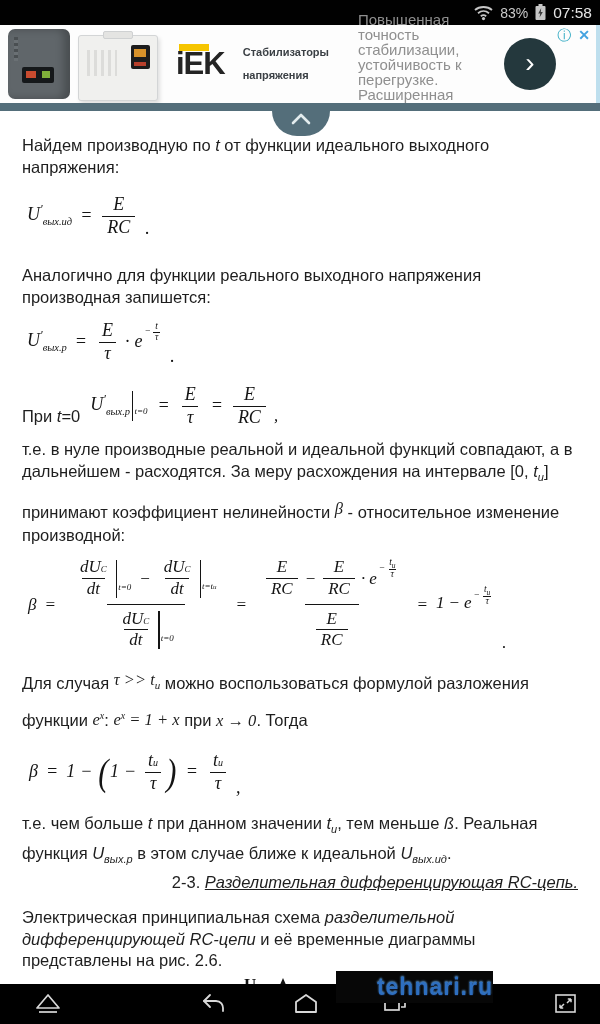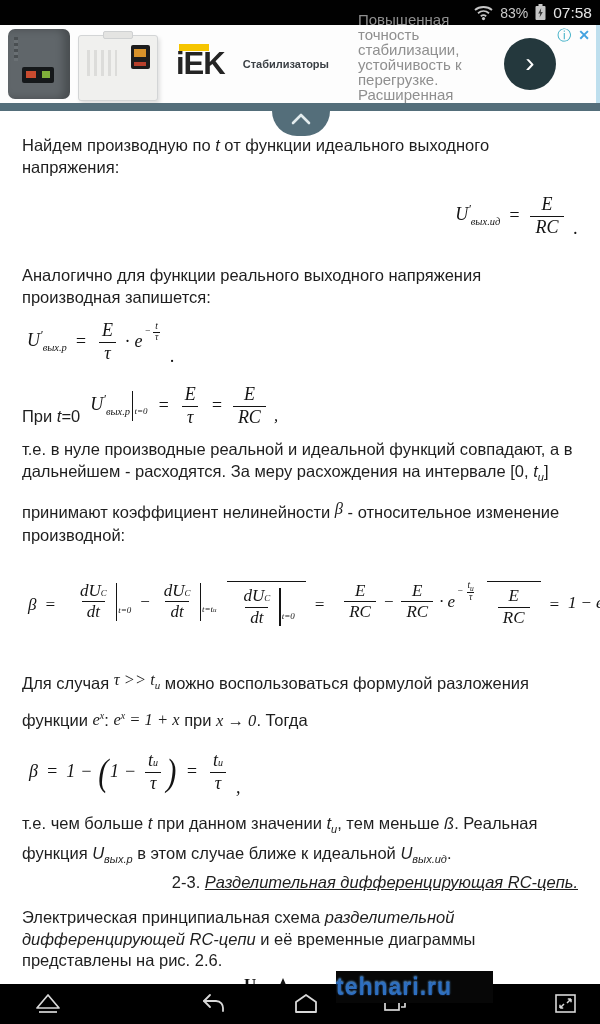--- a/index.html
+++ b/index.html
@@ -69,37 +69,37 @@
   .exp .frac .den{padding:0 2px;line-height:1;border-top:1px solid #141414;}
   .exp .esub{font-size:7.5px;vertical-align:sub;}
   .ebar{display:inline-flex;align-items:flex-end;margin:0 2px;}
   .ebar .line{display:inline-block;width:1.4px;background:#141414;}
   .ebar .bsub{font-size:9px;font-style:italic;margin:0 0 -1px 1px;}
   .fperiod{align-self:flex-end;margin:0 0 1px 8px;}
   .fcomma{align-self:flex-end;margin:0 0 3px 6px;}
   .bnum,.bden{display:flex;align-items:center;justify-content:center;}
   .bnum{padding:0 9px 5px;}
   .bden{border-top:1.4px solid #141414;padding:5px 9px 0;}
-  .bigfrac{display:inline-flex;flex-direction:row;align-items:center;}
+  .bigfrac{display:inline-flex;flex-direction:column;align-items:center;}
   .paren{font-size:38px;font-weight:300;line-height:1;transform:scaleX(.8);}
   .imath{font-family:"Liberation Serif",serif;font-style:italic;}
   .raised{position:relative;top:-4px;}
   .tail{white-space:nowrap;}
 
   .h23{font-size:16.5px;}
   .h23 .h23-title{font-style:italic;text-decoration:underline;}
 
   
   .diagram{position:relative;height:108px;margin-top:3px;}
   .dlabel{position:absolute;font-family:"Liberation Serif",serif;font-weight:bold;color:#111;font-size:17px;line-height:1;text-align:center;}
   .dlabel .dsub{font-size:11px;vertical-align:sub;}
 
   
   .watermark{position:absolute;left:336px;top:971px;width:157px;height:32px;background:#070707;z-index:20;
-     display:flex;align-items:center;justify-content:flex-start;}
+     display:flex;align-items:center;justify-content:flex-end;}
   .watermark span{font-size:23px;font-weight:bold;letter-spacing:1px;color:#2e6fc0;
      text-shadow:0 1px 0 #0a1428,0 -1px 2px #5b9bd8;}
 
   
   .navbar{position:absolute;left:0;right:0;bottom:0;height:40px;background:#000;z-index:10;}
   .nav-btn{position:absolute;top:7px;width:34px;height:26px;display:flex;align-items:center;justify-content:center;cursor:pointer;}
 </style>
 </head>
 <body>
 
@@ -140,20 +140,21 @@
           <em></em>
         </span>
     </div>
   </div>
   <div class="ad-logo">
     <i class="ybar"></i>
     <span>iEK</span>
   </div>
   <div class="ad-title">
     <div>Стабилизаторы</div>
+    <div>напряжения</div>
   </div>
   <div class="ad-desc">Повышенная точность стабилизации, устойчивость к перегрузке. Расширенная гарантия</div>
   <div class="ad-cta">
     <span>›</span>
   </div>
   <div class="ad-ctl">
     <span class="ad-info">ⓘ</span>
     <span class="ad-close">✕</span>
   </div>
   <div class="ad-edge"></div>
@@ -164,21 +165,21 @@
   <svg width="24" height="14" viewBox="0 0 24 14">
     <polyline points="4,11 12,3 20,11" fill="none" stroke="#e3ecee" stroke-width="2.6" stroke-linecap="round" stroke-linejoin="round"></polyline>
   </svg>
 </div>
 <div class="fragment">вых.р</div>
 
 <div class="content">
 
   <p style="margin-top:24px;"><span>Найдем производную по </span><span class="it">t</span><span> от функции идеального выходного напряжения:</span></p>
 
-  <div class="formula fm" style="margin-top:14px;margin-left:5px;height:48px;justify-content:flex-end;">
+  <div class="formula fm" style="margin-top:14px;margin-left:5px;height:48px;">
     <span class="lhs"><span>U</span><span class="fprime">′</span><span class="lsub">вых.ид</span></span>
     <span class="feq">=</span>
     <span class="frac">
         <span class="num">E</span>
         <span class="den">RC</span>
       </span>
     <span class="fperiod">.</span>
   </div>
 
   <p style="margin-top:25px;">Аналогично для функции реального выходного напряжения производная запишется:</p>

